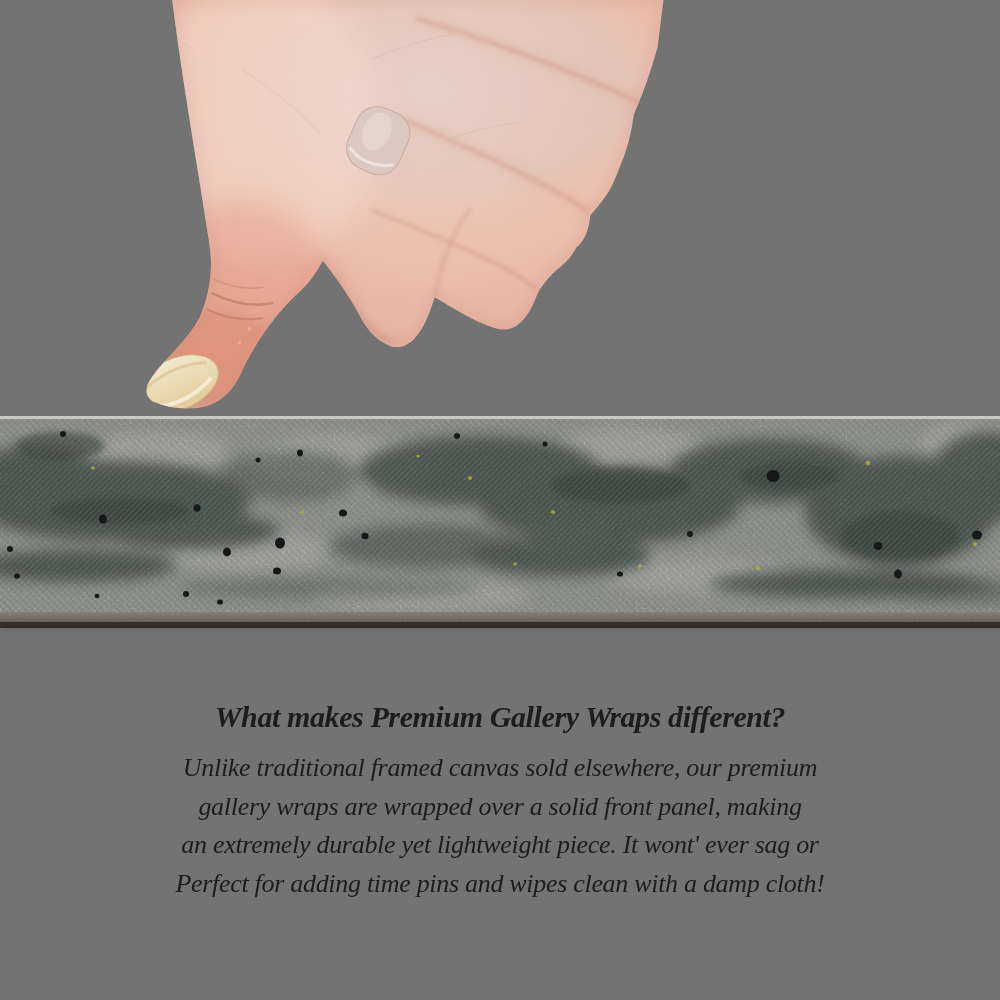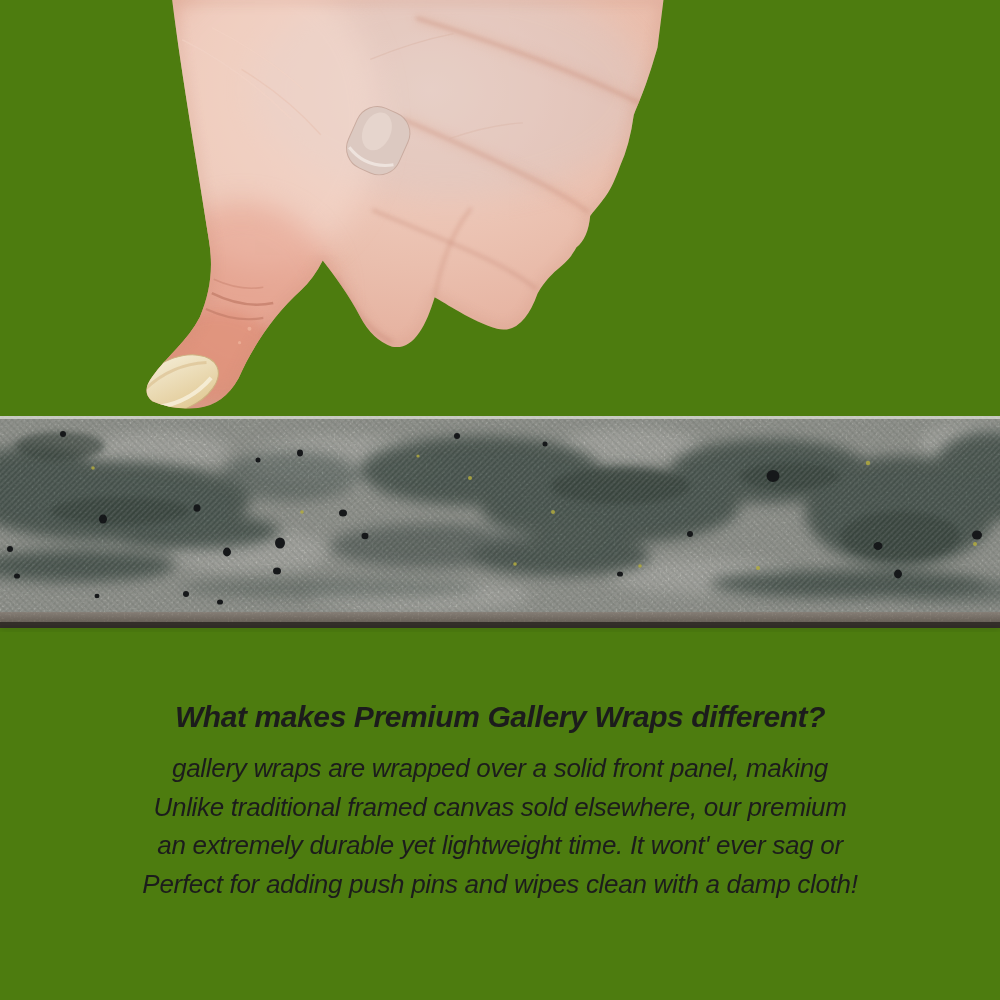--- a/index.html
+++ b/index.html
@@ -1,18 +1,18 @@
 <!DOCTYPE html>
 <html><head>
 <meta charset="utf-8">
 <style>
   html,body{margin:0;padding:0;background:#ffffff;}
   .stage{
-    position:relative;width:1000px;height:1000px;background:#4d7c0f;
-    overflow:hidden;font-family:Liberation Sans, sans-serif;
+    position:relative;width:1000px;height:1000px;background:#737373;
+    overflow:hidden;font-family:Liberation Serif, serif;
   }
   .hand{position:absolute;left:120px;top:0;width:560px;height:416px;}
   .canvas-strip{position:absolute;left:0;top:416px;width:1000px;height:216px;}
   .canvas-strip svg{display:block;}
   .copy{
     position:absolute;left:0;top:700px;width:1000px;text-align:center;
     color:#1c1c1c;font-style:italic;
   }
   .copy h1{
     font-size:30px;font-weight:bold;margin:0 0 15px 0;letter-spacing:-0.4px;
@@ -247,19 +247,19 @@
         <rect x="0" y="196" width="1000" height="12" fill="url(#edgeGrad)"></rect>
         <rect x="0" y="196" width="1000" height="12" filter="url(#grain)" opacity="0.2"></rect>
         <rect x="0" y="206" width="1000" height="6" fill="#332e29"></rect>
         <rect x="0" y="211" width="1000" height="3" fill="#000000" opacity="0.16" filter="url(#cb3)"></rect>
       </g>
     </svg>
   </div>
 
   <section class="copy">
     <h1>What makes Premium Gallery Wraps different?</h1>
+    <p>Unlike traditional framed canvas sold elsewhere, our premium</p>
     <p>gallery wraps are wrapped over a solid front panel, making</p>
-    <p>Unlike traditional framed canvas sold elsewhere, our premium</p>
-    <p>an extremely durable yet lightweight time. It wont' ever sag or</p>
-    <p>Perfect for adding push pins and wipes clean with a damp cloth!</p>
+    <p>an extremely durable yet lightweight piece. It wont' ever sag or</p>
+    <p>Perfect for adding time pins and wipes clean with a damp cloth!</p>
   </section>
 
 </div>
 
 </body></html>

